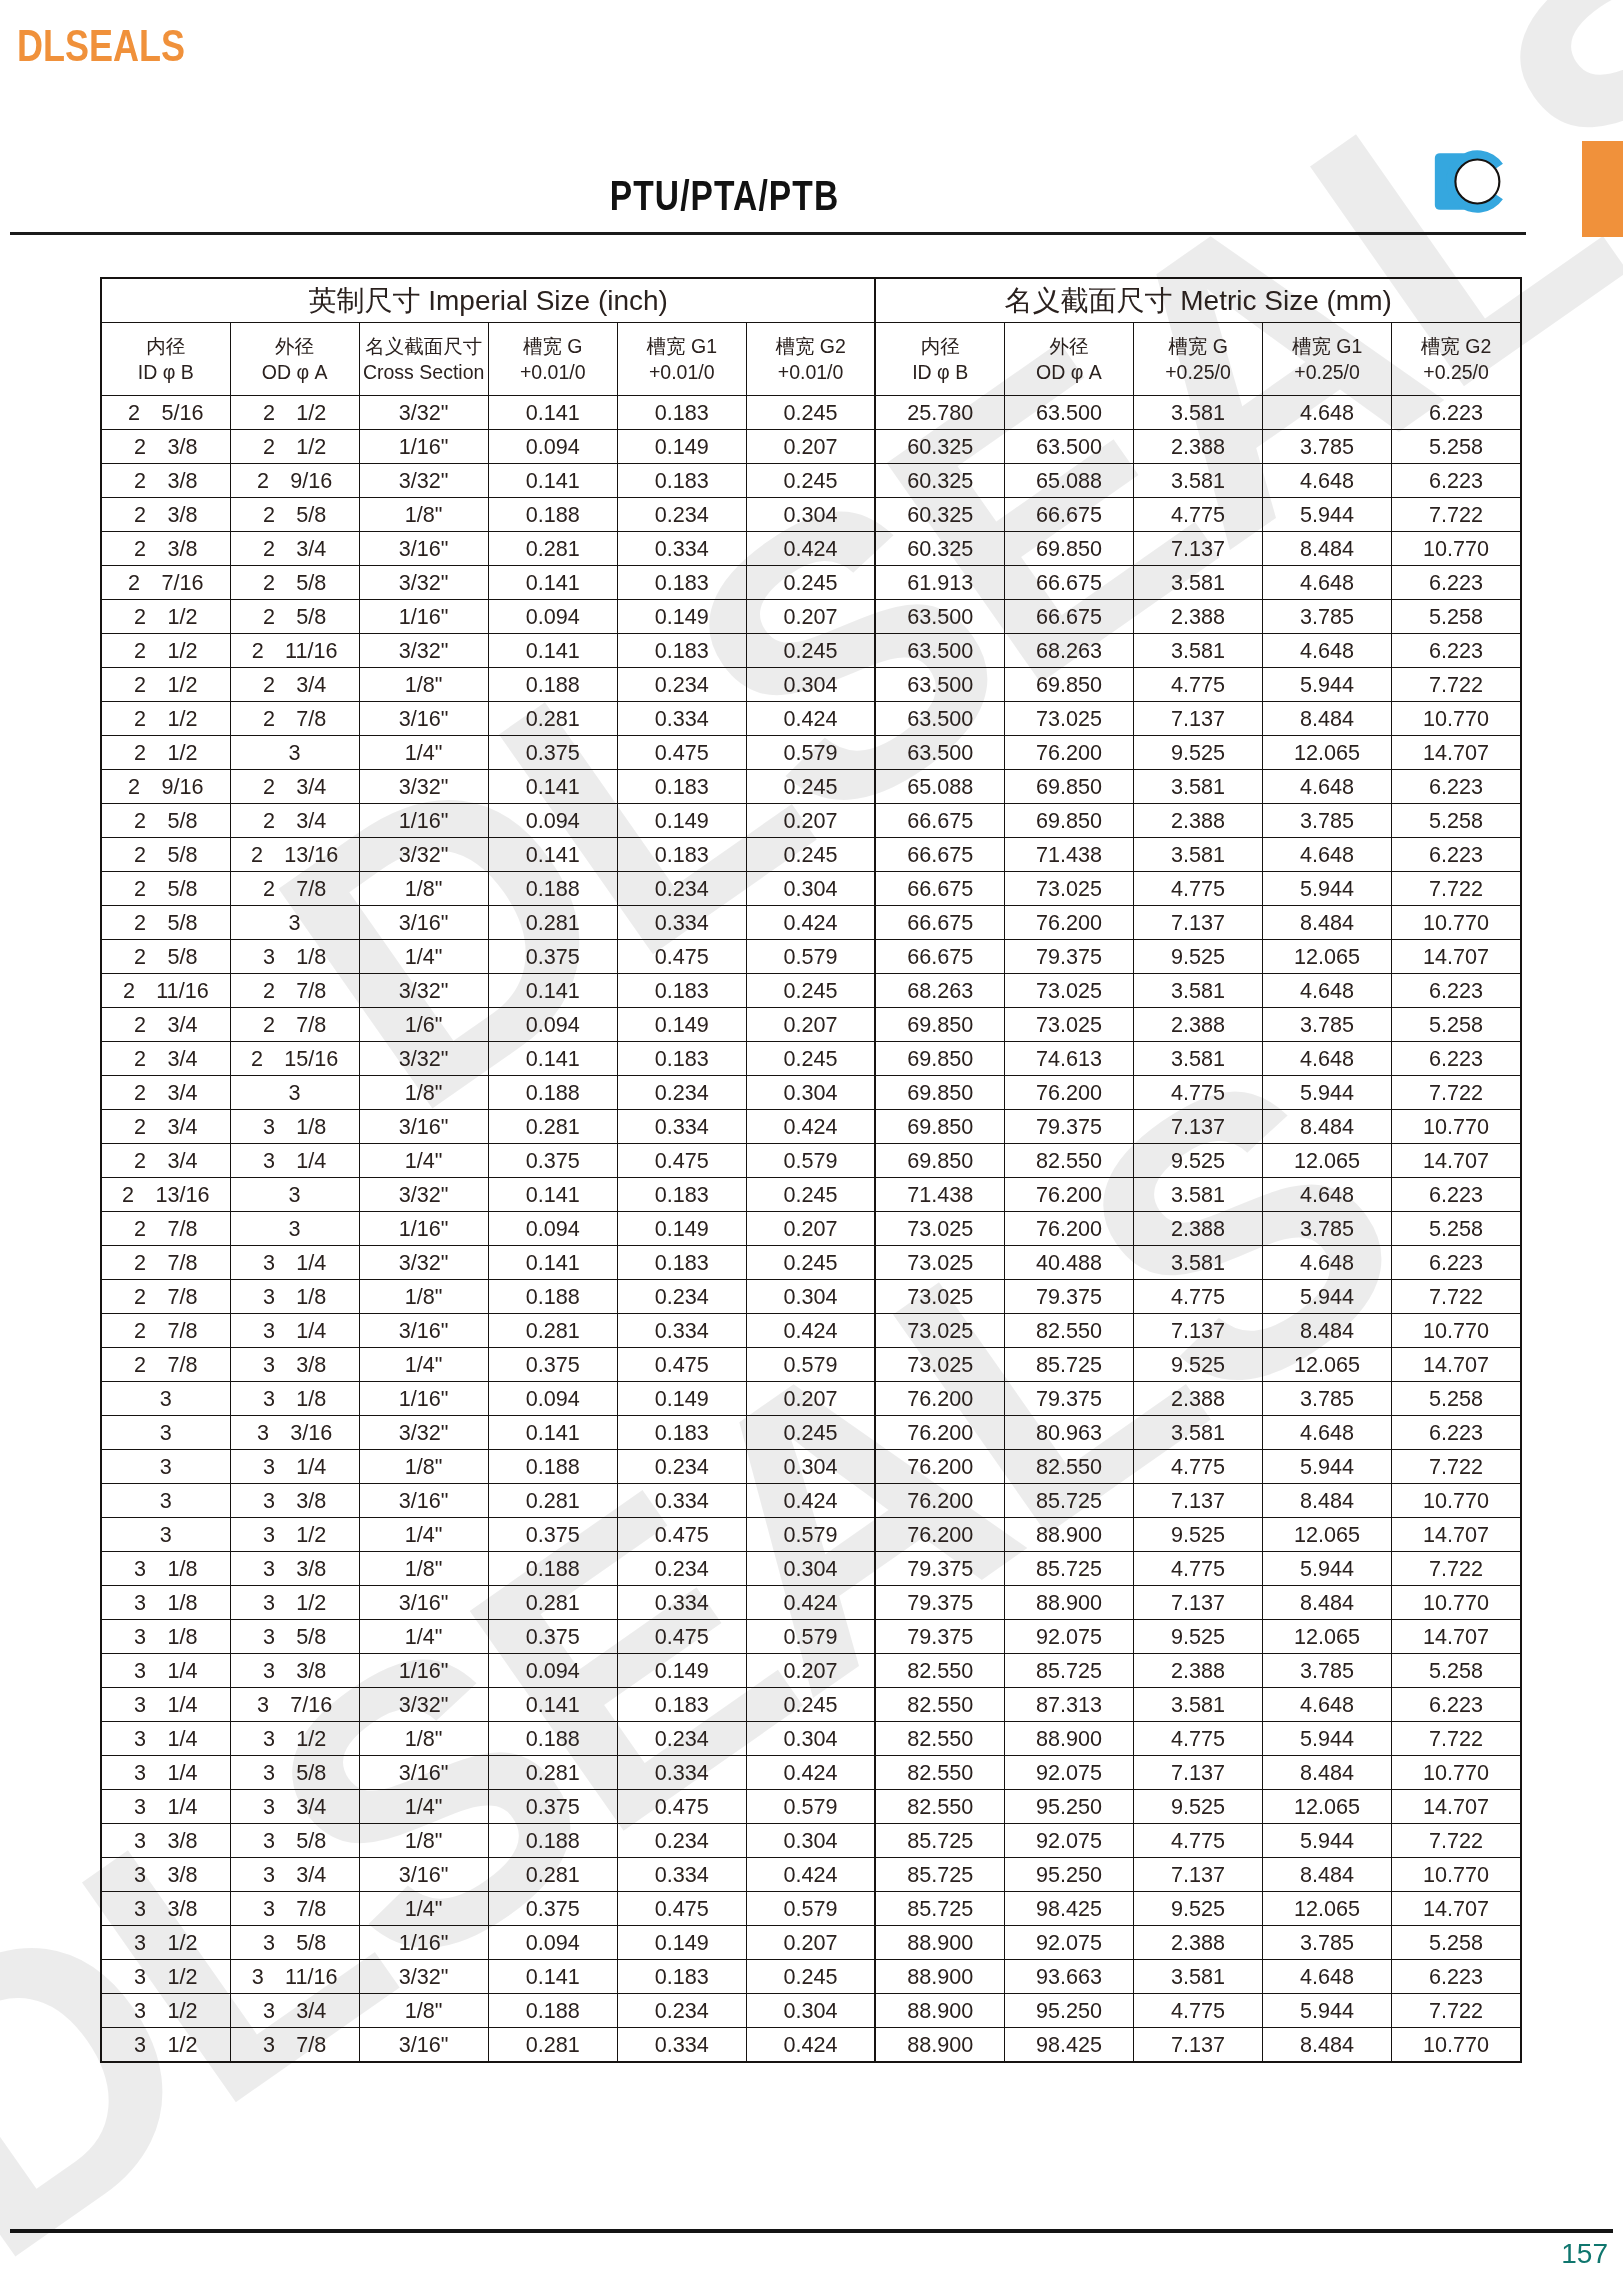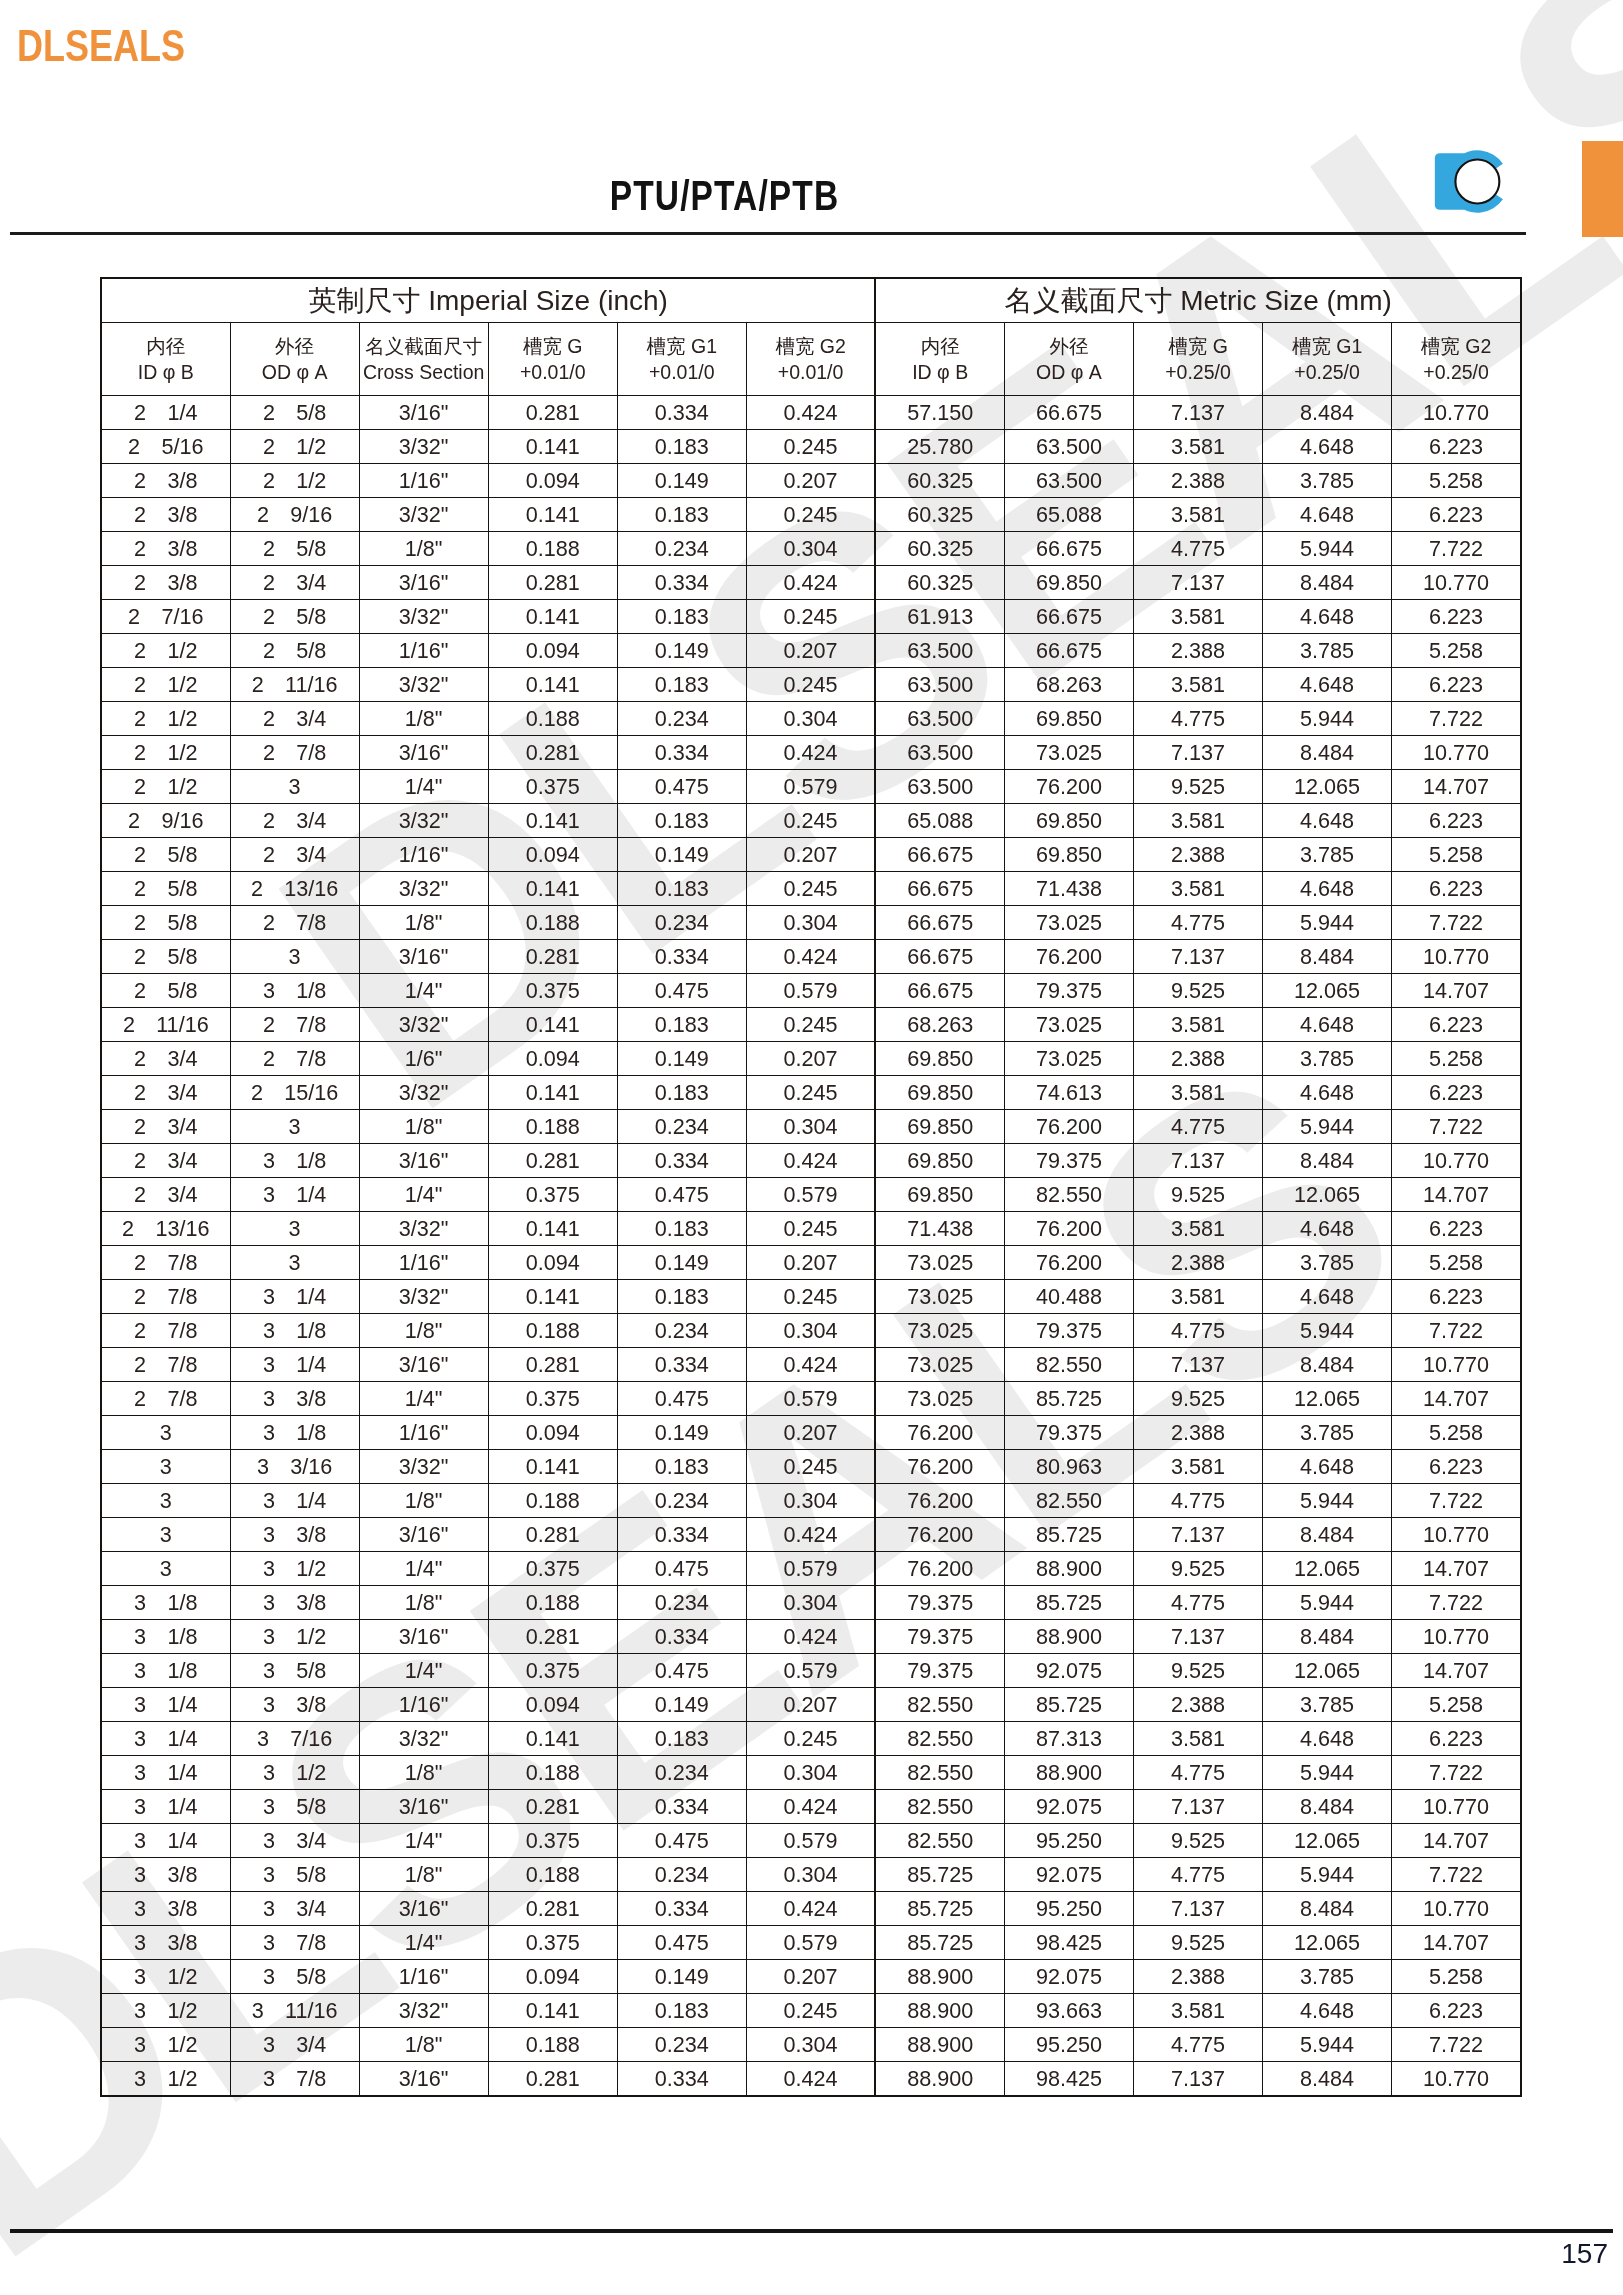--- a/index.html
+++ b/index.html
@@ -26,21 +26,21 @@
        border-collapse:collapse;table-layout:fixed;background:transparent;}
   table.size-table th,table.size-table td{border:1.4px solid #161311;padding:0;text-align:center;vertical-align:middle;}
   table.size-table{border:2.8px solid #161311;}
   th.group{height:43px;font-size:28px;font-weight:400;border-bottom-width:2.1px;margin-left:16px;}
   th.colh{height:72px;font-size:19.5px;font-weight:400;line-height:26px;border-bottom-width:2.8px;margin-top:23px;}
   td{height:33px;font-size:21.6px;font-weight:400;border-top-width:2.1px;border-bottom-width:2.1px;}
   .grp-start{border-left-width:2.8px !important;}
   td.frac{word-spacing:15.3px;}
 
   .footer-rule{position:absolute;left:10.4px;top:2229px;width:1603px;height:3.5px;background:#141414;}
-  .page-number{position:absolute;right:16px;top:2238px;font-size:28px;color:#0f172a;}
+  .page-number{position:absolute;right:16px;top:2238px;font-size:28px;color:#0f766e;}
 </style>
 </head>
 <body>
 
 <div class="page">
 
   <div class="watermark wm1">DLSEALS</div>
   <div class="watermark wm2">DLSEALS</div>
 
   <div class="logo">DLSEALS</div>
@@ -118,33 +118,20 @@
             <div>+0.25/0</div>
           </th>
           <th class="colh">
             <div>槽宽 G2</div>
             <div>+0.25/0</div>
           </th>
         </tr>
     </thead>
     <tbody id="table-body">
         <tr>
-          <td class="frac">2 1/4</td>
-          <td class="frac">2 5/8</td>
-          <td>3/16"</td>
-          <td>0.281</td>
-          <td>0.334</td>
-          <td>0.424</td>
-          <td class="grp-start">57.150</td>
-          <td>66.675</td>
-          <td>7.137</td>
-          <td>8.484</td>
-          <td>10.770</td>
-        </tr>
-        <tr>
           <td class="frac">2 5/16</td>
           <td class="frac">2 1/2</td>
           <td>3/32"</td>
           <td>0.141</td>
           <td>0.183</td>
           <td>0.245</td>
           <td class="grp-start">25.780</td>
           <td>63.500</td>
           <td>3.581</td>
           <td>4.648</td>

